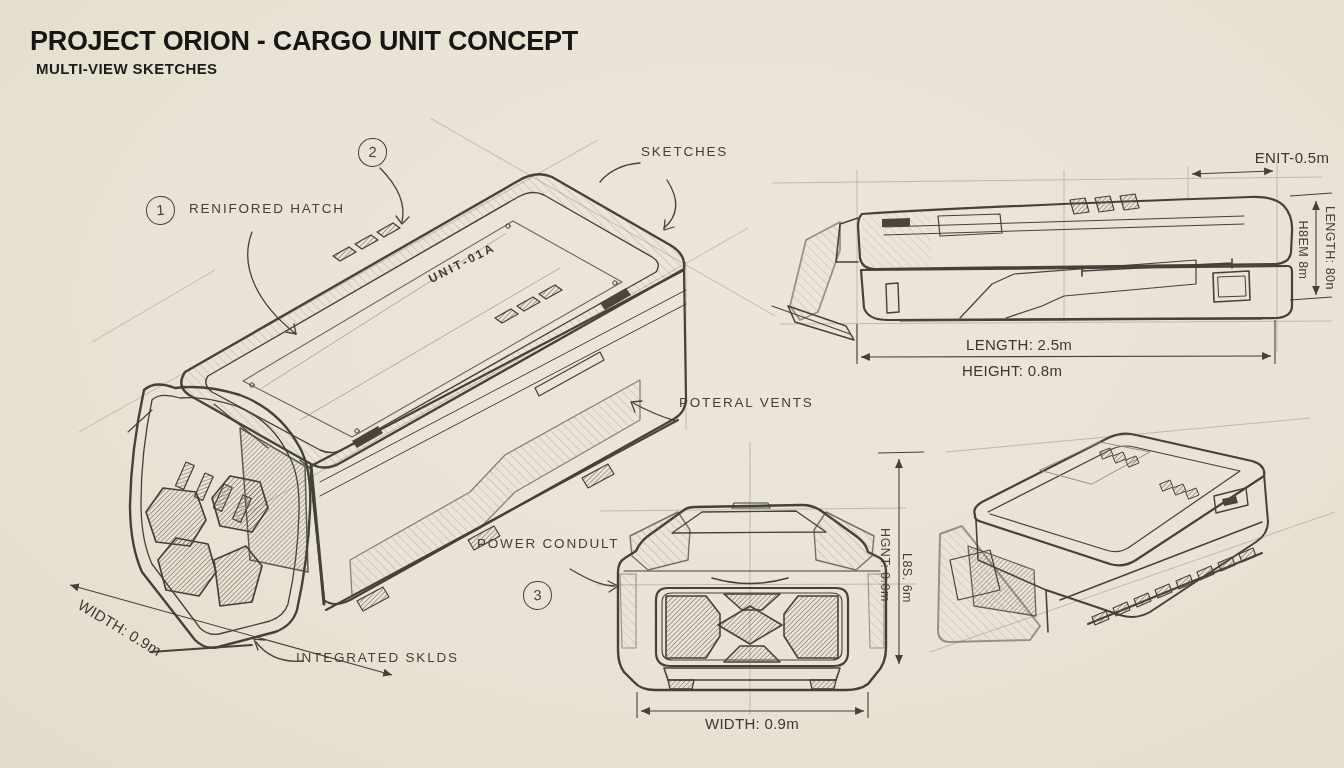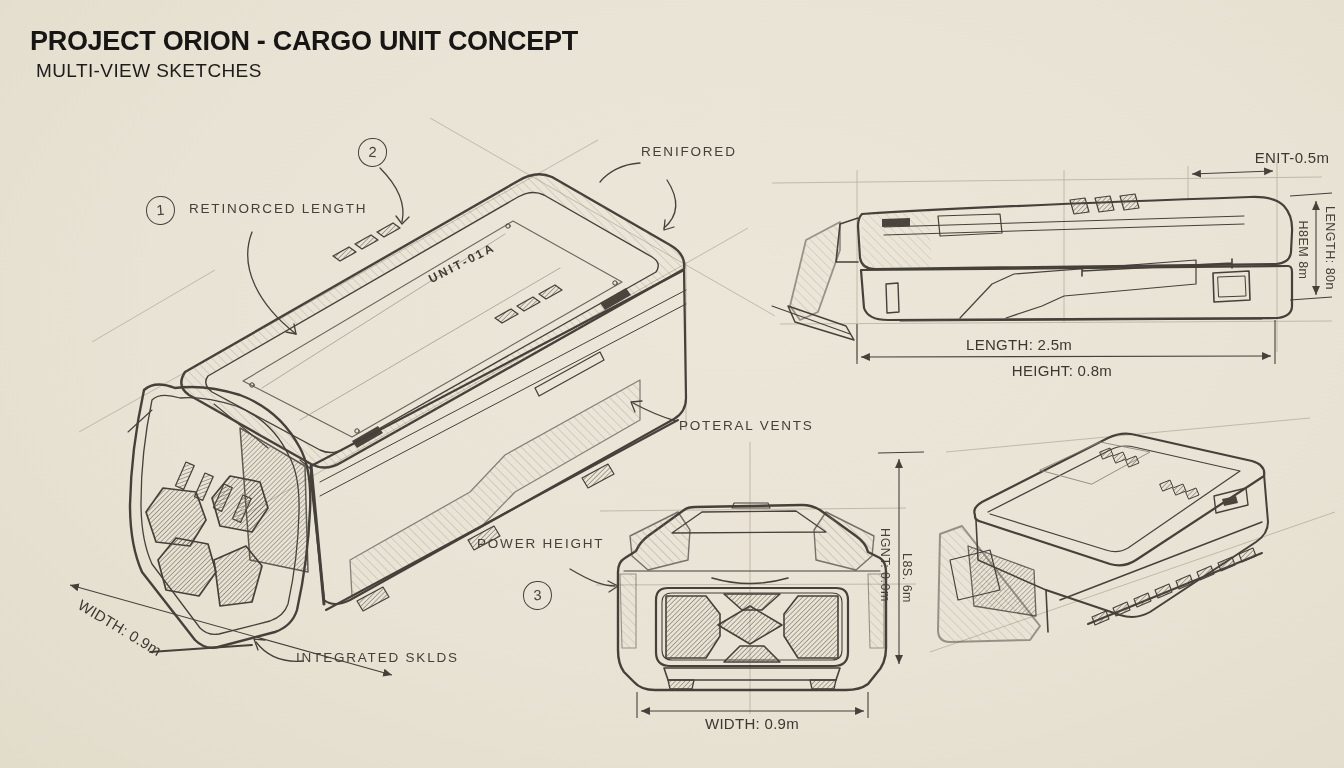--- a/index.html
+++ b/index.html
@@ -1,21 +1,21 @@
 <!DOCTYPE html>
 <html><head>
 <meta charset="utf-8">
 <style>
   html,body{margin:0;padding:0;}
   #stage{position:relative;width:1344px;height:768px;overflow:hidden;
          background:radial-gradient(ellipse at 55% 40%, #ebe6d8 0%, #e8e3d4 55%, #e2dccb 100%);
          font-family:"Liberation Sans",sans-serif;}
   .abs{position:absolute;}
   .title{font-size:27px;font-weight:700;letter-spacing:-0.3px;color:#171614;white-space:nowrap;}
-  .subtitle{font-size:19px;font-weight:400;letter-spacing:0.4px;color:#1d1c1a;white-space:nowrap;}
+  .subtitle{font-size:15px;font-weight:700;letter-spacing:0.4px;color:#1d1c1a;white-space:nowrap;}
   .hand{font-size:13.5px;letter-spacing:1.8px;color:#454038;white-space:nowrap;}
   .dim{font-size:15px;color:#3c3831;letter-spacing:0.3px;white-space:nowrap;}
   .dimsm{font-size:12.5px;color:#45403a;letter-spacing:0.5px;white-space:nowrap;}
   .vrot{transform:translate(-50%,-50%) rotate(90deg);}
   .circnum{width:27px;height:27px;border:1.5px solid #46413a;border-radius:50% 48% 52% 50%;
            text-align:center;line-height:26px;font-size:14.5px;color:#46413a;}
   .unitmark{font-size:12px;font-weight:700;letter-spacing:2.5px;color:#3e3931;white-space:nowrap;}
   svg{display:block;}
 </style>
 </head>
@@ -259,31 +259,31 @@
   <div class="abs circnum" style="left:146px;top:196px;transform:rotate(-4deg)">
     <span>1</span>
   </div>
   <div class="abs circnum" style="left:358px;top:138px;transform:rotate(3deg)">
     <span>2</span>
   </div>
   <div class="abs circnum" style="left:523px;top:581px;transform:rotate(-3deg)">
     <span>3</span>
   </div>
 
-  <div class="abs hand" style="left:189px;top:201px">RETINORCED LENGTH</div>
-  <div class="abs hand" style="left:641px;top:144px">RENIFORED</div>
-  <div class="abs hand" style="left:679px;top:418px">POTERAL VENTS</div>
-  <div class="abs hand" style="left:477px;top:536px">POWER HEIGHT</div>
+  <div class="abs hand" style="left:189px;top:201px">RENIFORED HATCH</div>
+  <div class="abs hand" style="left:641px;top:144px">SKETCHES</div>
+  <div class="abs hand" style="left:679px;top:395px">POTERAL VENTS</div>
+  <div class="abs hand" style="left:477px;top:536px">POWER CONDULT</div>
   <div class="abs hand" style="left:296px;top:650px">INTEGRATED SKLDS</div>
 
   <div class="abs unitmark" style="left:417px;top:256px;width:90px;text-align:center;transform:rotate(-27deg)">UNIT-01A</div>
 
   <div class="abs dim" style="left:84px;top:596px;transform:rotate(31deg);transform-origin:left top">WIDTH: 0.9m</div>
   <div class="abs dim" style="left:1247px;top:149px;width:90px;text-align:center">ENIT-0.5m</div>
   <div class="abs dim" style="left:966px;top:336px;width:200px;">LENGTH: 2.5m</div>
-  <div class="abs dim" style="left:962px;top:362px;width:200px;text-align:center">HEIGHT: 0.8m</div>
+  <div class="abs dim" style="left:962px;top:362px;width:200px;text-align:left">HEIGHT: 0.8m</div>
   <div class="abs dimsm vrot" style="left:1330px;top:248px">LENGTH: 80n</div>
   <div class="abs dimsm vrot" style="left:1303px;top:250px">H8EM 8m</div>
   <div class="abs dim" style="left:652px;top:715px;width:200px;text-align:center">WIDTH: 0.9m</div>
   <div class="abs dimsm vrot" style="left:885px;top:565px">HGNT: 0.0m</div>
   <div class="abs dimsm vrot" style="left:907px;top:578px">L8S. 6m</div>
 
 </div>
 
 </body></html>

